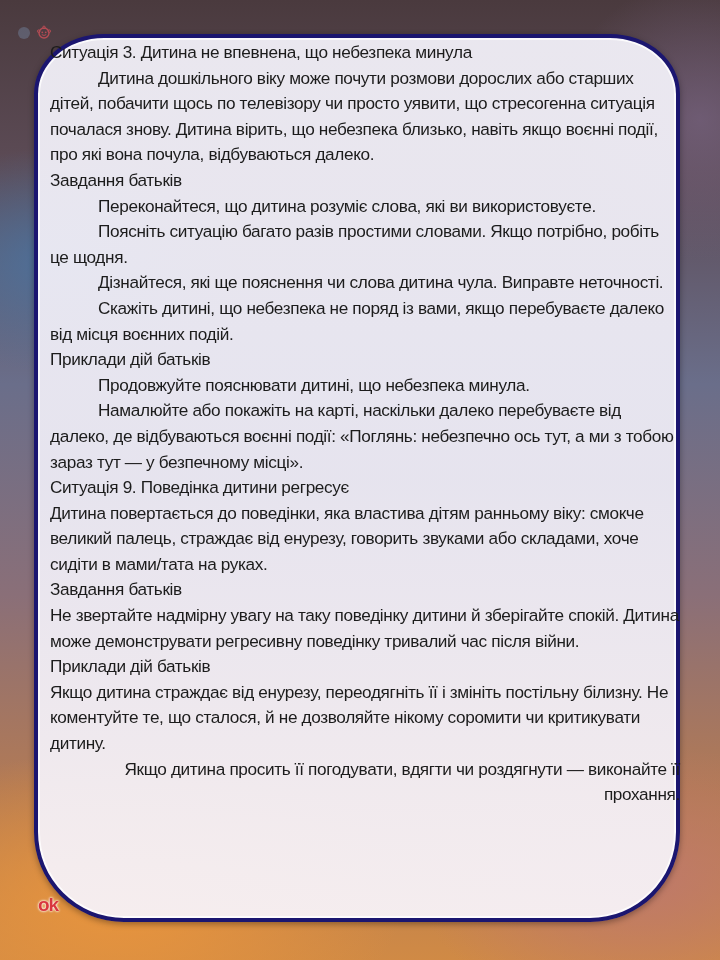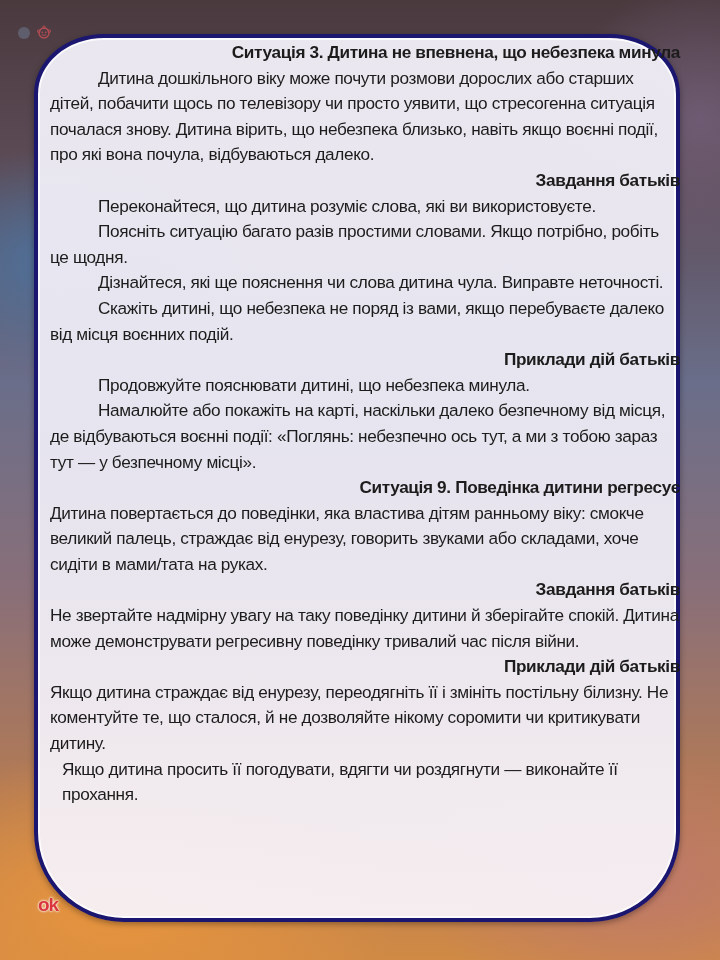--- a/index.html
+++ b/index.html
@@ -30,23 +30,23 @@
     box-shadow: inset 0 0 0 2px rgba(255,255,255,0.8), 0 2px 6px rgba(0,0,0,0.35);
     box-sizing: border-box;
   }
   .content {
     position: absolute; left: 50px; top: 40px; width: 630px;
     color: #1c1c1c; font-size: 17.2px; line-height: 25.6px;
     font-family: "Liberation Sans Narrow", "Liberation Sans", sans-serif;
     letter-spacing: -0.35px;
   }
   .content p { margin: 0; }
-  .h { text-align: right; font-weight: bold; }
+  .h { text-align: left; font-weight: normal; }
   .ind { text-indent: 48px; }
-  .ind-small { padding-left: 12px; }
+  .ind-small { padding-left: 12px; text-align: right; }
   .ok-logo {
     position: absolute; left: 38px; top: 894px;
     font-family: "Liberation Sans", sans-serif; font-weight: bold; font-size: 19px;
     color: #d9363e; text-shadow: 0 0 2px #fff, 0 0 3px #fff; letter-spacing: -1px; text-align: right;
   }
 </style>
 </head>
 <body>
 
 <div class="watermark-top">
@@ -67,21 +67,21 @@
 <div class="content">
   <p class="h">Ситуація 3. Дитина не впевнена, що небезпека минула</p>
   <p class="ind">Дитина дошкільного віку може почути розмови дорослих або старших дітей, побачити щось по телевізору чи просто уявити, що стресогенна ситуація почалася знову. Дитина вірить, що небезпека близько, навіть якщо воєнні події, про які вона почула, відбуваються далеко.</p>
   <p class="h">Завдання батьків</p>
   <p class="ind">Переконайтеся, що дитина розуміє слова, які ви використовуєте.</p>
   <p class="ind">Поясніть ситуацію багато разів простими словами. Якщо потрібно, робіть це щодня.</p>
   <p class="ind">Дізнайтеся, які ще пояснення чи слова дитина чула. Виправте неточності.</p>
   <p class="ind">Скажіть дитині, що небезпека не поряд із вами, якщо перебуваєте далеко від місця воєнних подій.</p>
   <p class="h">Приклади дій батьків</p>
   <p class="ind">Продовжуйте пояснювати дитині, що небезпека минула.</p>
-  <p class="ind">Намалюйте або покажіть на карті, наскільки далеко безпечному від місця, де відбуваються воєнні події: «Поглянь: небезпечно ось тут, а ми з тобою зараз тут — у безпечному місці».</p>
+  <p class="ind">Намалюйте або покажіть на карті, наскільки далеко перебуваєте від далеко, де відбуваються воєнні події: «Поглянь: небезпечно ось тут, а ми з тобою зараз тут — у безпечному місці».</p>
 
   <p class="h">Ситуація 9. Поведінка дитини регресує</p>
   <p>Дитина повертається до поведінки, яка властива дітям ранньому віку: смокче великий палець, страждає від енурезу, говорить звуками або складами, хоче сидіти в мами/тата на руках.</p>
   <p class="h">Завдання батьків</p>
   <p>Не звертайте надмірну увагу на таку поведінку дитини й зберігайте спокій. Дитина може демонструвати регресивну поведінку тривалий час після війни.</p>
   <p class="h">Приклади дій батьків</p>
   <p>Якщо дитина страждає від енурезу, переодягніть її і змініть постільну білизну. Не коментуйте те, що сталося, й не дозволяйте нікому соромити чи критикувати дитину.</p>
   <p class="ind-small">Якщо дитина просить її погодувати, вдягти чи роздягнути — виконайте її прохання.</p>
 </div>
 

